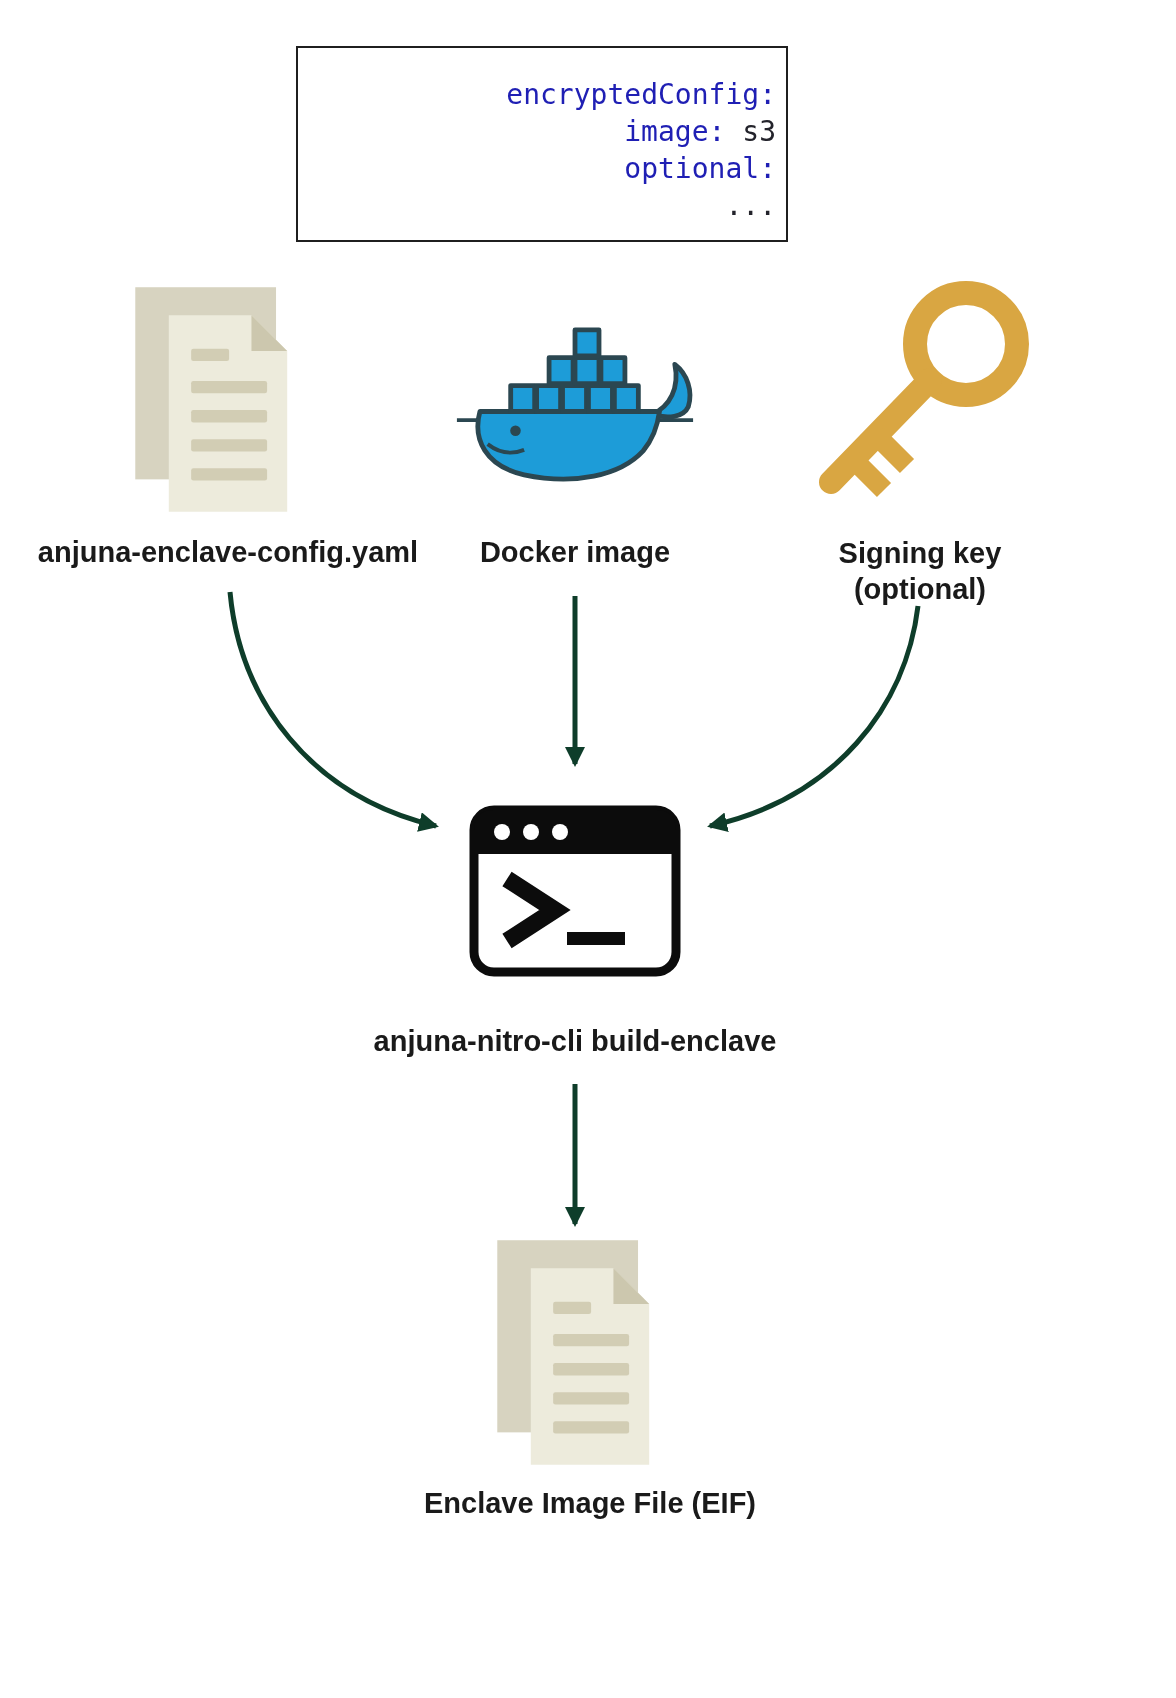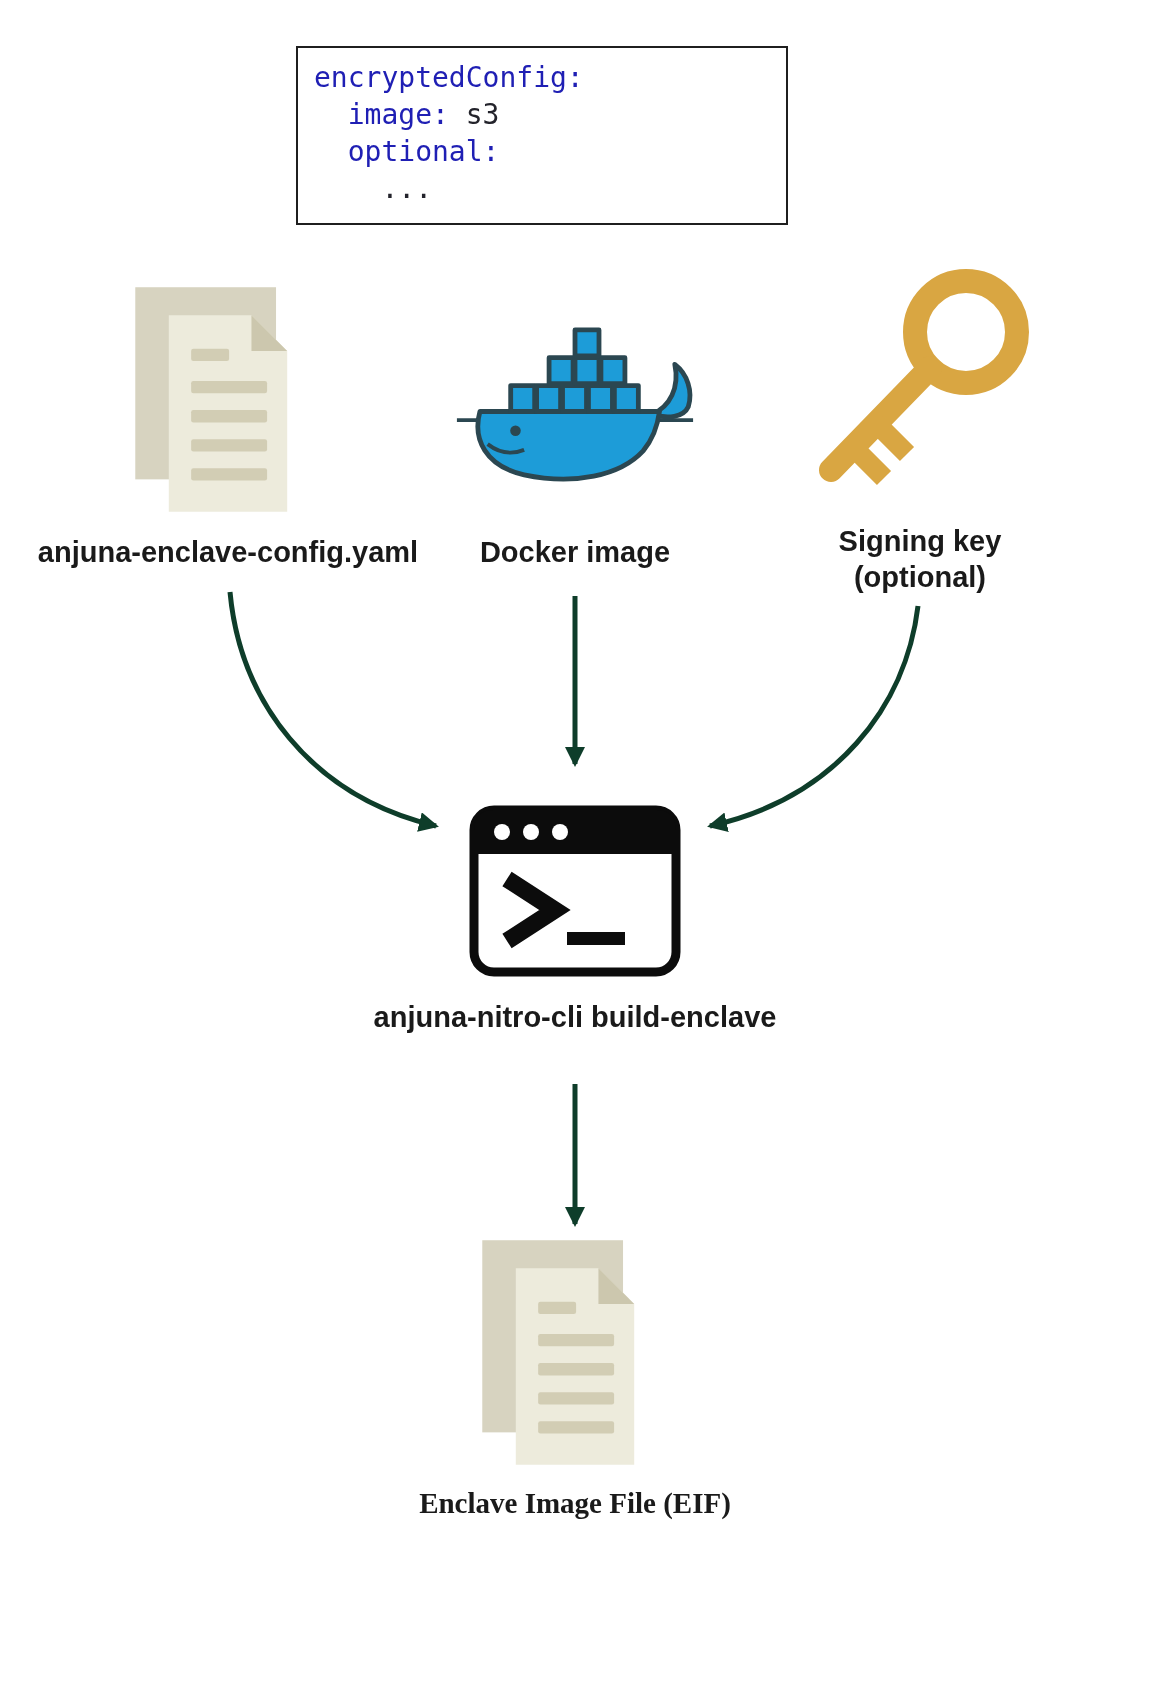--- a/index.html
+++ b/index.html
@@ -6,23 +6,23 @@
   html,body { background:#ffffff; }
   body { font-family:"Liberation Sans", sans-serif; }
   .canvas {
     position:relative; width:1176px; height:1698px;
     background:#ffffff; overflow:hidden; margin:0 auto;
   }
   
   .code-box {
     position:absolute; left:296px; top:46px; width:492px;
     border:2px solid #1f1f1f; background:#ffffff;
-    padding:11px 10px 16px 16px;
+    padding:28px 10px 16px 16px;
     font-family:"DejaVu Sans Mono", monospace;
-    font-size:28px; line-height:37px;
+    font-size:28px; line-height:37px;text-align:right;
   }
   .code-line { white-space:pre; }
   .seg-key { color:var(--code-key,#1f1fb4); }
   .seg-val { color:var(--code-value,#23232b); }
   
   .node { position:absolute; display:flex; flex-direction:column; align-items:center; }
   .node-label {
     font-weight:bold; font-size:29px; line-height:36px;
     color:var(--label-text,#1a1a1a); text-align:center;
   }
@@ -92,21 +92,21 @@
           <rect x="152" y="37" width="25" height="27"></rect>
           <rect x="125" y="8" width="25" height="27"></rect>
         </g>
         <circle cx="63" cy="113" r="5.5" fill="var(--docker-outline,#2b4751)"></circle>
         <path d="M34,127 Q52,141 72,133" stroke="var(--docker-outline,#2b4751)" stroke-width="4" fill="none"></path>
       </svg>
     </span>
     <div class="node-label" style="margin-top:34px;">Docker image</div>
   </div>
 
-  <div class="node" style="left:740px; top:262px; width:360px;">
+  <div class="node" style="left:740px; top:274px; width:360px;">
     <span class="icon-wrap">
       <svg width="235" height="245" viewBox="0 0 235 245">
         <g stroke="var(--key-gold,#d9a642)" fill="none">
           <circle cx="163" cy="70" r="51" stroke-width="24"></circle>
           <line x1="127" y1="106" x2="28" y2="208" stroke-width="24" stroke-linecap="round"></line>
           <line x1="73" y1="161" x2="104" y2="192" stroke-width="20"></line>
           <line x1="50" y1="185" x2="81" y2="216" stroke-width="20"></line>
         </g>
       </svg>
     </span>
@@ -121,24 +121,24 @@
       <svg width="212" height="172" viewBox="0 0 212 172">
         <rect x="5" y="5" width="202" height="162" rx="20" fill="#ffffff" stroke="var(--terminal-black,#0c0c0c)" stroke-width="9"></rect>
         <path d="M5,25 Q5,5 25,5 H187 Q207,5 207,25 V49 H5 Z" fill="var(--terminal-black,#0c0c0c)"></path>
         <circle cx="33" cy="27" r="8" fill="#ffffff"></circle>
         <circle cx="62" cy="27" r="8" fill="#ffffff"></circle>
         <circle cx="91" cy="27" r="8" fill="#ffffff"></circle>
         <path d="M38,74 L86,105 L38,136" fill="none" stroke="var(--terminal-black,#0c0c0c)" stroke-width="17"></path>
         <rect x="98" y="127" width="58" height="13" fill="var(--terminal-black,#0c0c0c)"></rect>
       </svg>
     </span>
-    <div class="node-label" style="margin-top:22px;">anjuna-nitro-cli build-enclave</div>
+    <div class="node-label" style="margin-top:46px;">anjuna-nitro-cli build-enclave</div>
   </div>
 
-  <div class="node" style="left:385px; top:1238px; width:380px;font-family:Liberation Serif, serif;">
+  <div class="node" style="left:400px; top:1238px; width:380px;">
     <span class="icon-wrap">
       <svg width="190" height="229" viewBox="0 0 170 205">
         <rect x="2" y="2" width="126" height="172" fill="var(--doc-back,#d7d3c0)"></rect>
         <path d="M32,27 H106 L138,59 V203 H32 Z" fill="var(--doc-front,#edebdc)"></path>
         <path d="M106,27 L138,59 H106 Z" fill="var(--doc-fold,#ccc7ae)"></path>
         <g fill="var(--doc-stripe,#d2cdb4)">
           <rect x="52" y="57" width="34" height="11" rx="2"></rect>
           <rect x="52" y="86" width="68" height="11" rx="2"></rect>
           <rect x="52" y="112" width="68" height="11" rx="2"></rect>
           <rect x="52" y="138" width="68" height="11" rx="2"></rect>

